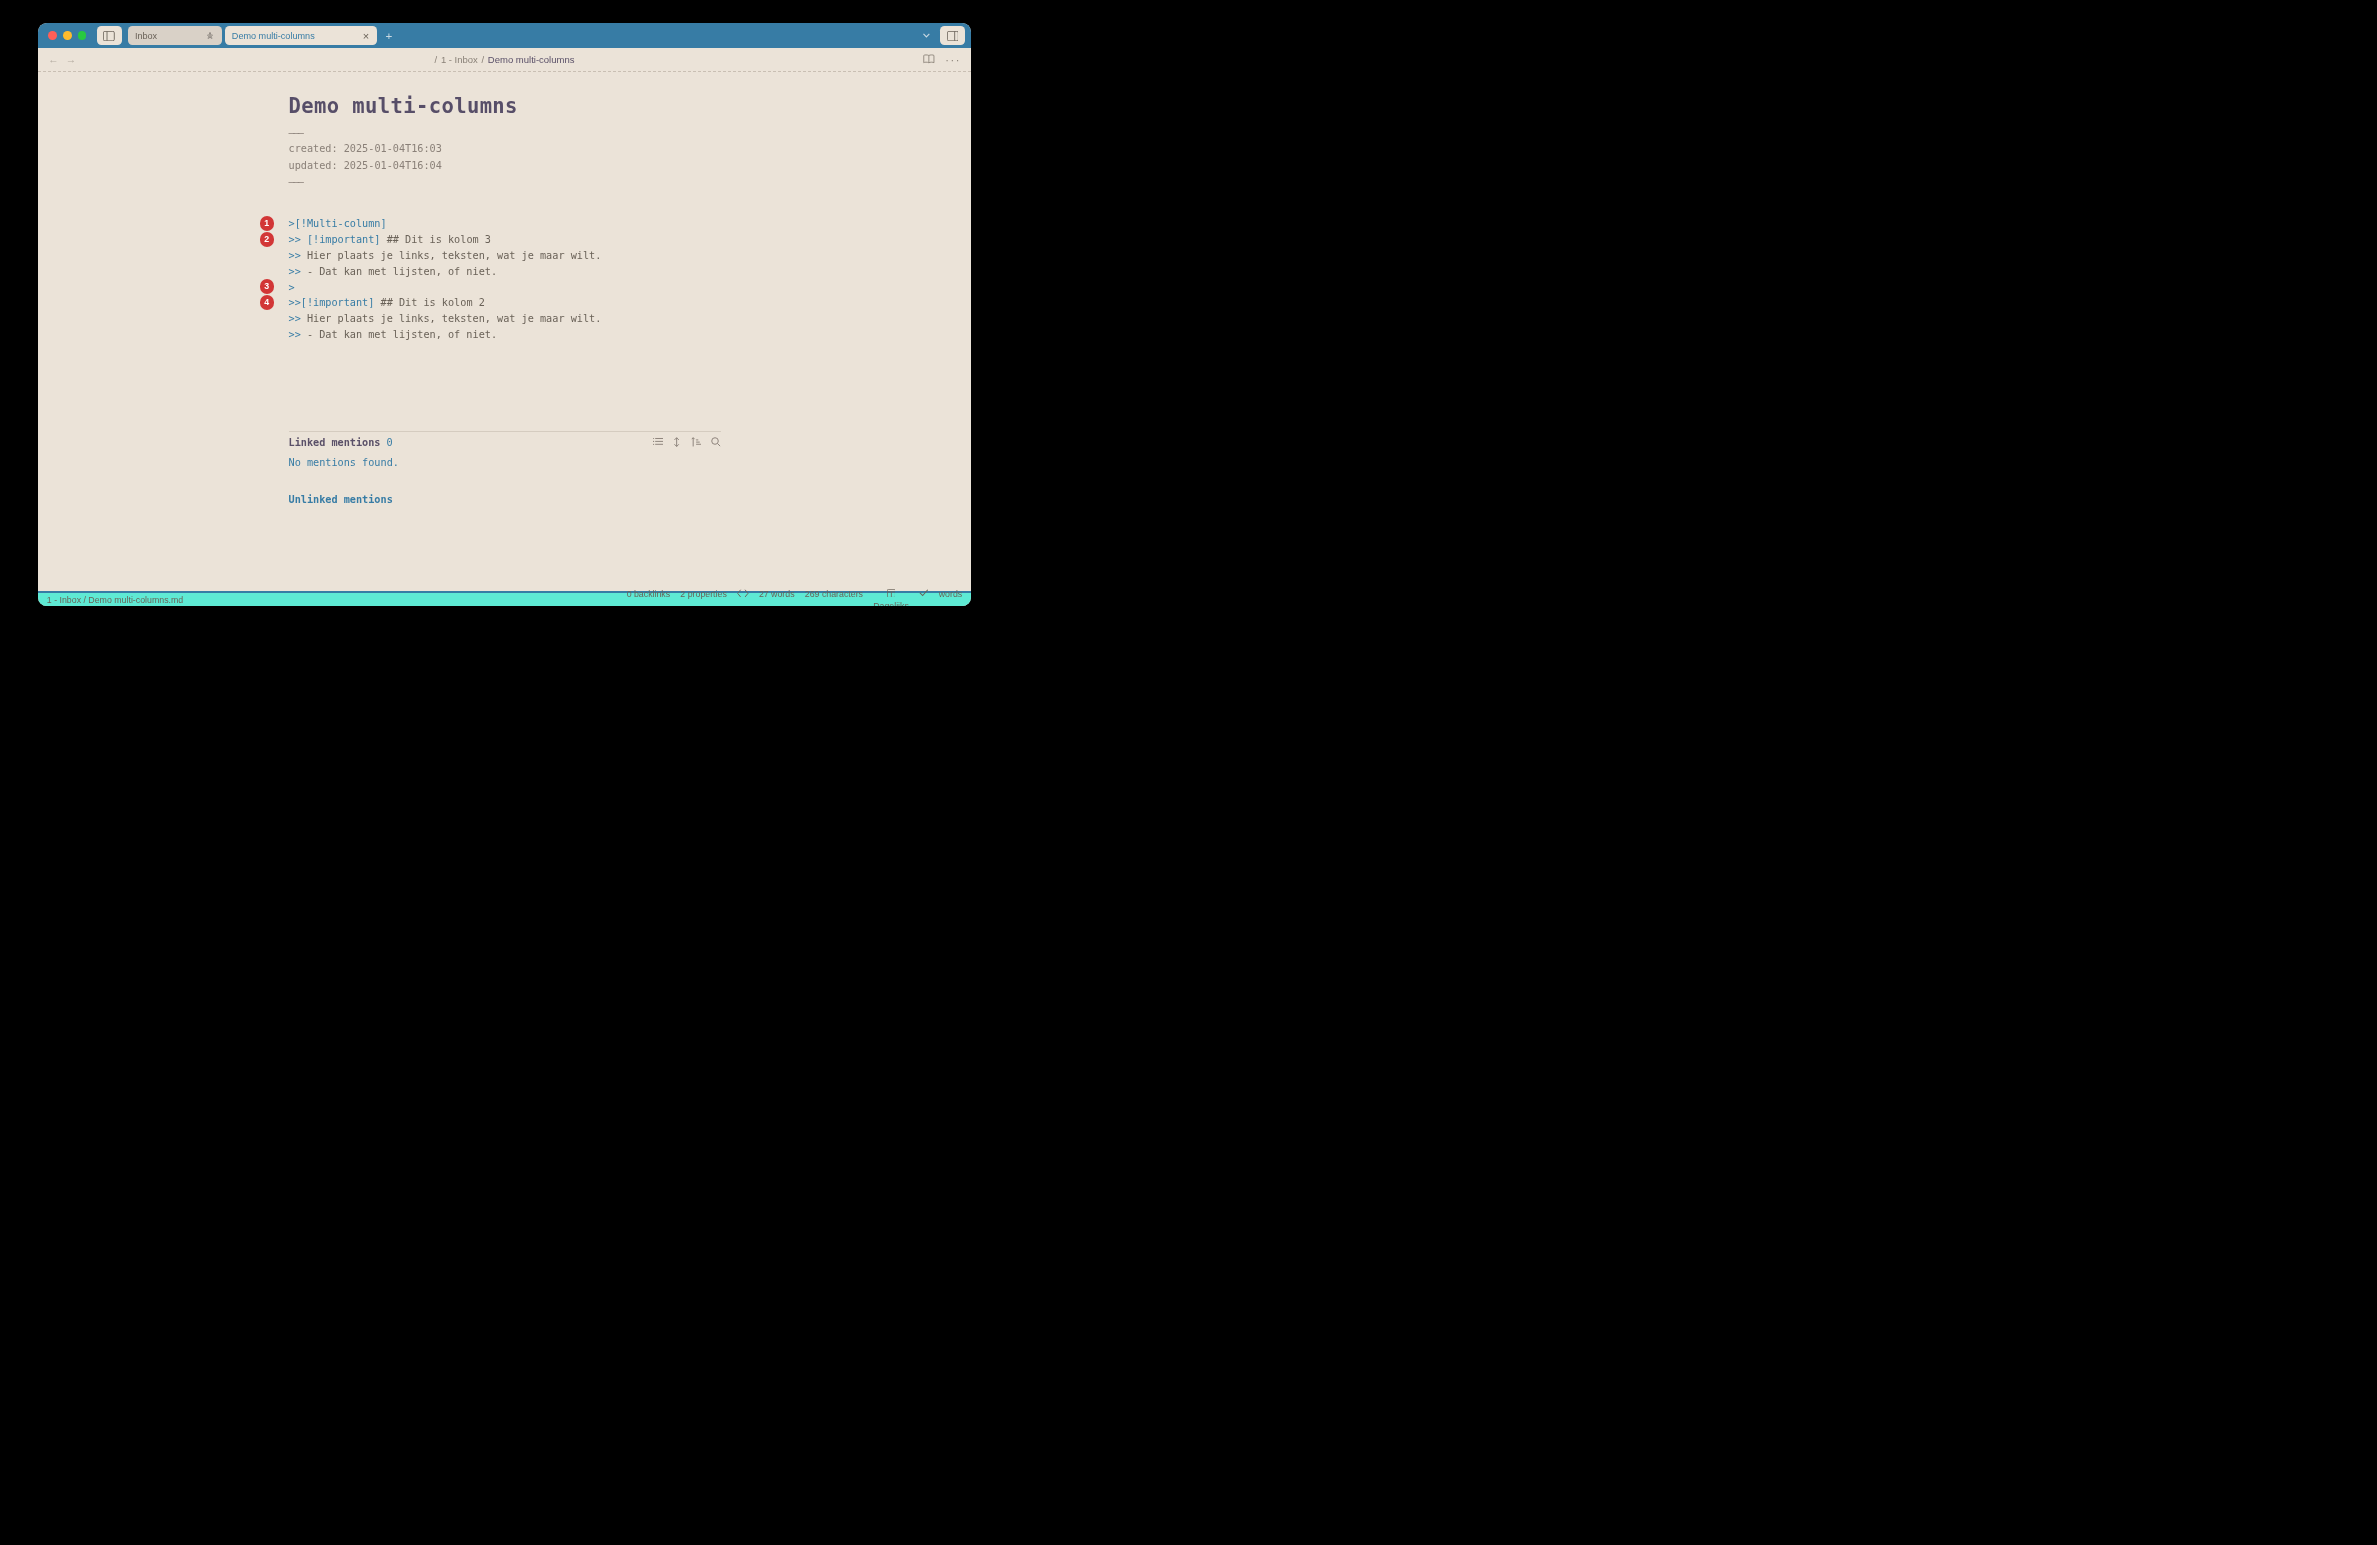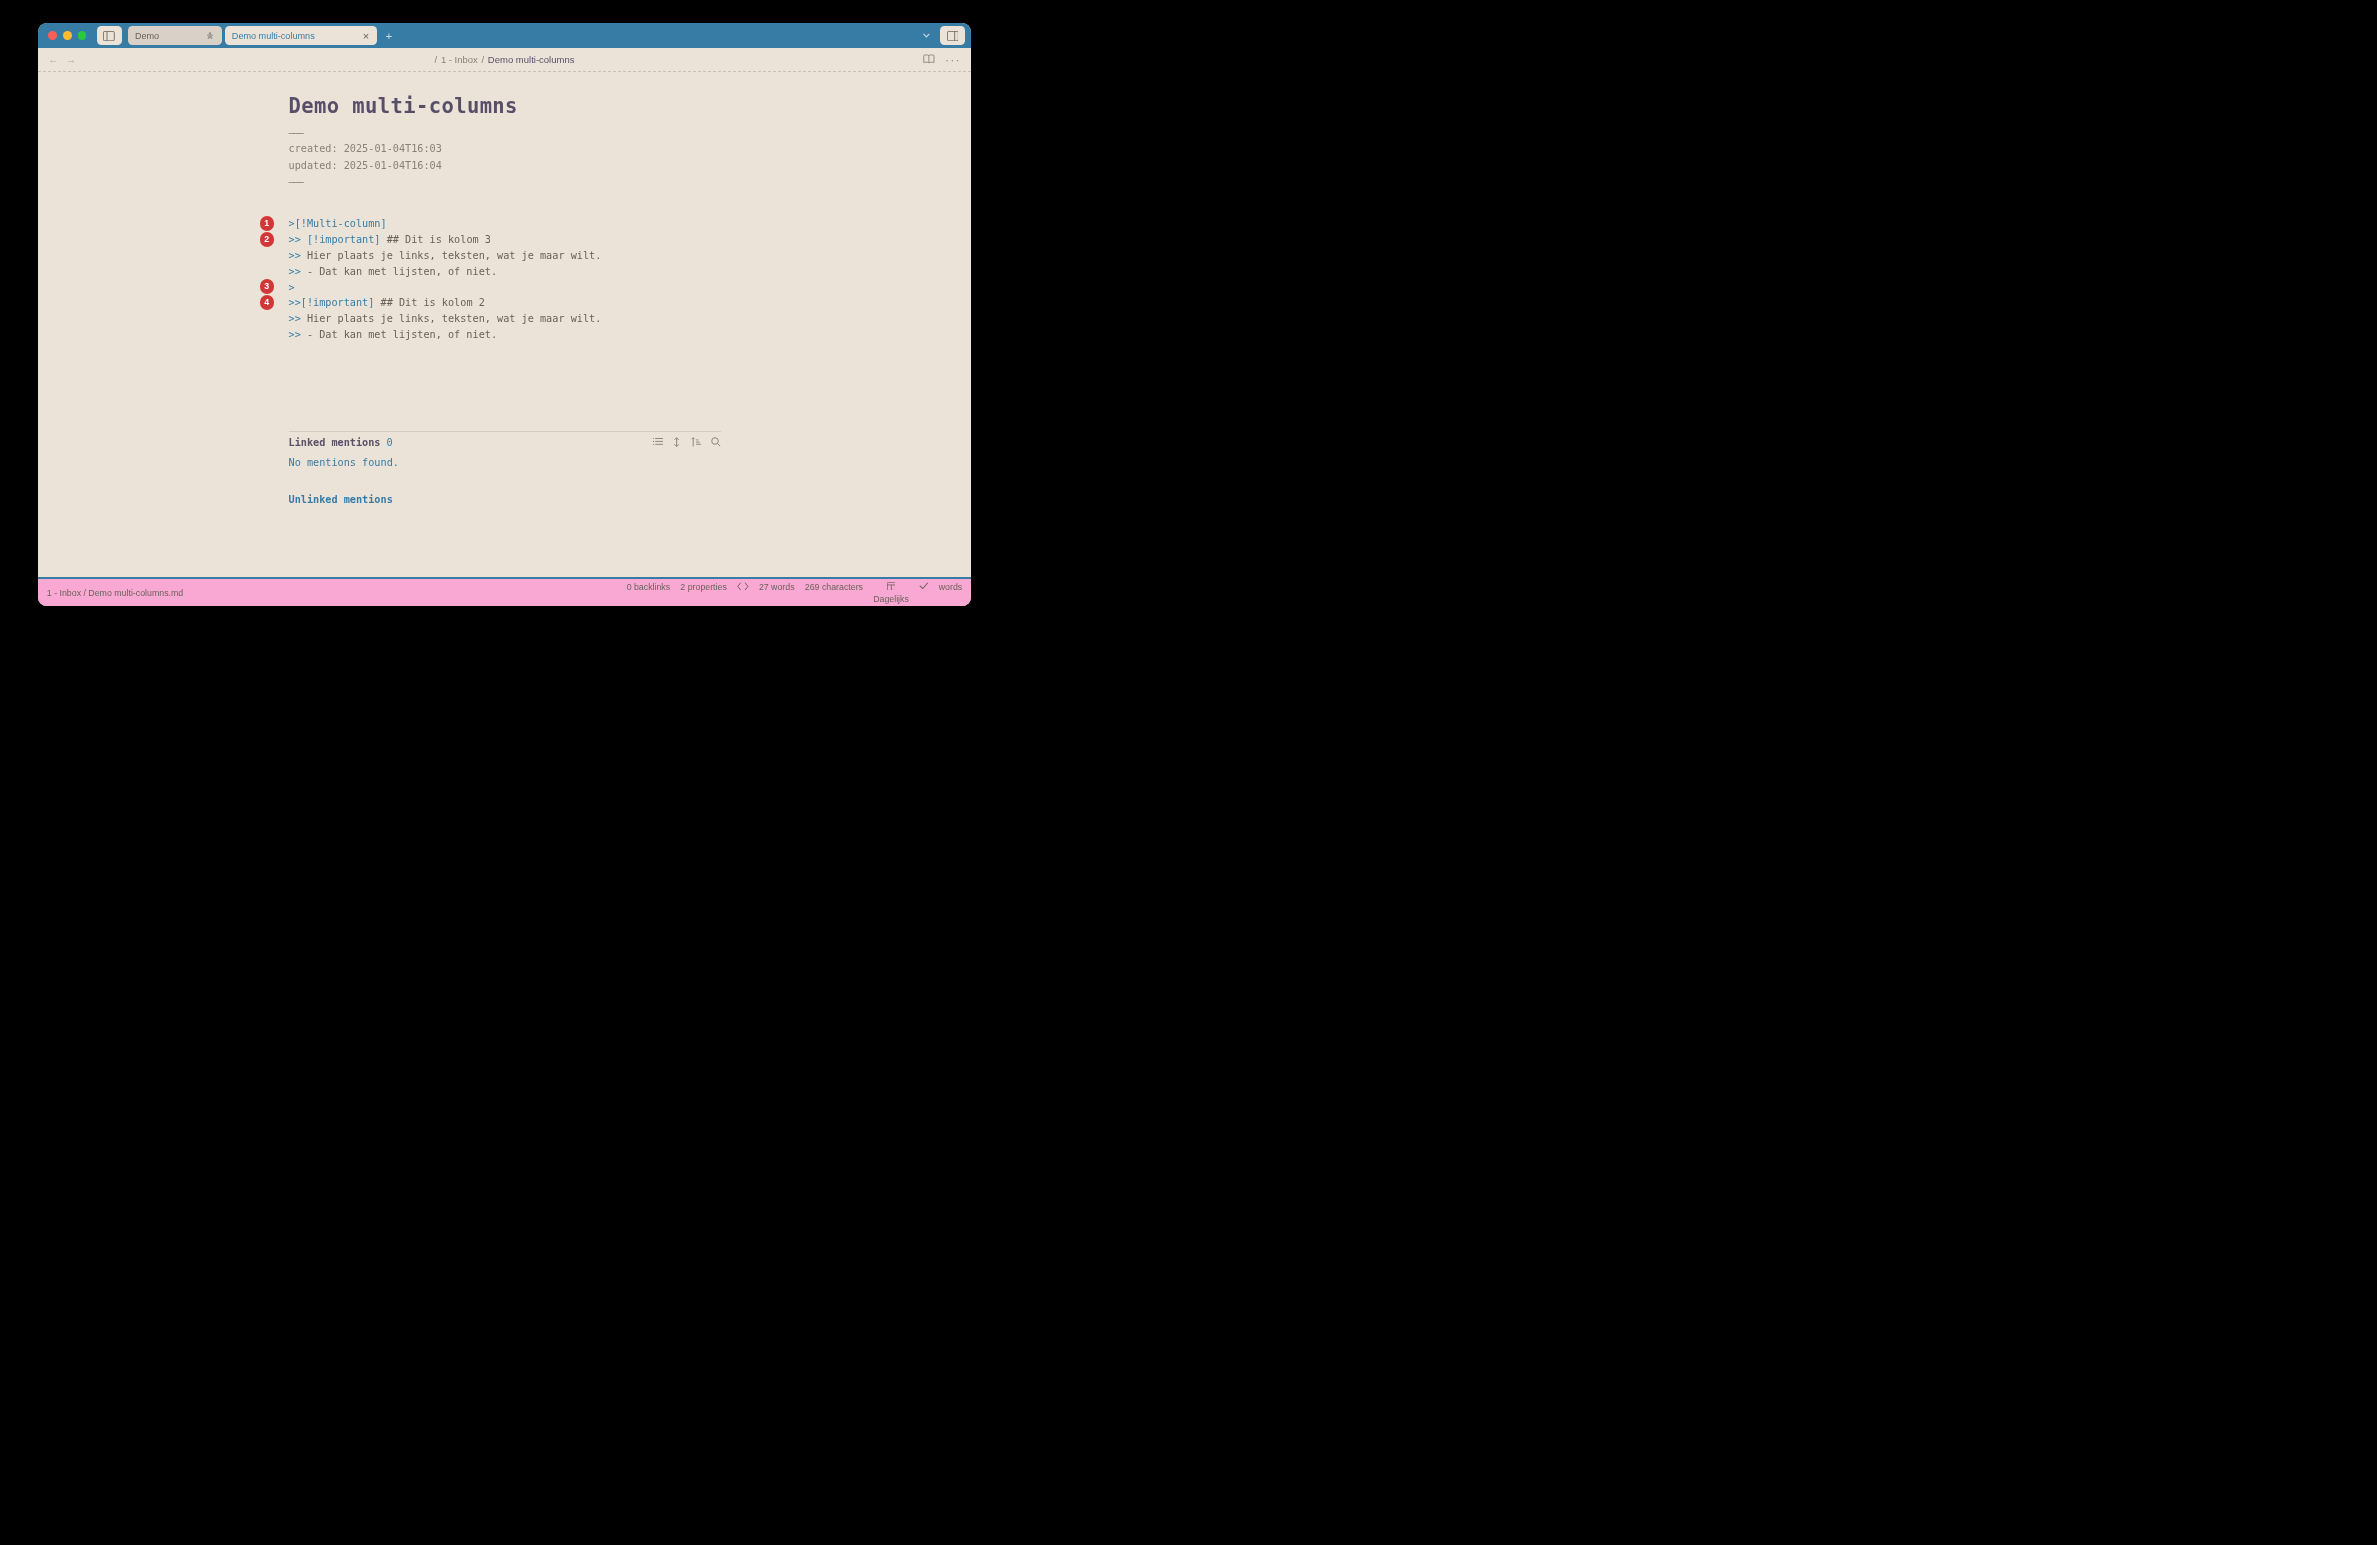--- a/index.html
+++ b/index.html
@@ -238,22 +238,22 @@
       color: #377ca5;
       font-size: 10.2px;
     }
     .unlinked {
       margin-top: 26px;
       color: #377ca5;
       font-size: 10.2px;
       font-weight: 600;
     }
     .statusbar {
-      height: 29px;
-      background: #f9a8d4;
+      height: 15px;
+      background: #5eead4;
       border-top: 2.2px solid #377ca5;
       display: flex;
       align-items: center;
       padding: 0 8.8px;
       font-size: 8.8px;
       color: #6a6258;
     }
     .statusbar-left { }
     .statusbar-right {
       margin-left: auto;
@@ -276,21 +276,21 @@
       <div class="traffic-light tl-green"></div>
     </div>
     <div class="titlebar-btn">
       <svg width="11.7" height="10.2" viewBox="0 0 16 14">
         <rect x="0.5" y="0.5" width="15" height="13" rx="2" fill="none" stroke="#6a6258" stroke-width="1.2"></rect>
         <line x1="5.5" y1="0.5" x2="5.5" y2="13.5" stroke="#6a6258" stroke-width="1.2"></line>
       </svg>
     </div>
     <div class="tabs">
       <div class="tab tab-home">
-        <span>Demo</span>
+        <span>Inbox</span>
         <span class="tab-icon">
           <svg width="8" height="8" viewBox="0 0 24 24" fill="none" stroke="#86807a" stroke-width="2">
             <path d="M12 2l3 7h5l-4 4 2 7-6-4-6 4 2-7-4-4h5z" fill="none"></path>
             <line x1="9" y1="3" x2="15" y2="3"></line>
               <line x1="12" y1="3" x2="12" y2="14"></line>
               <circle cx="12" cy="14" r="3"></circle>
           </svg>
         </span>
       </div>
       <div class="tab tab-active">

